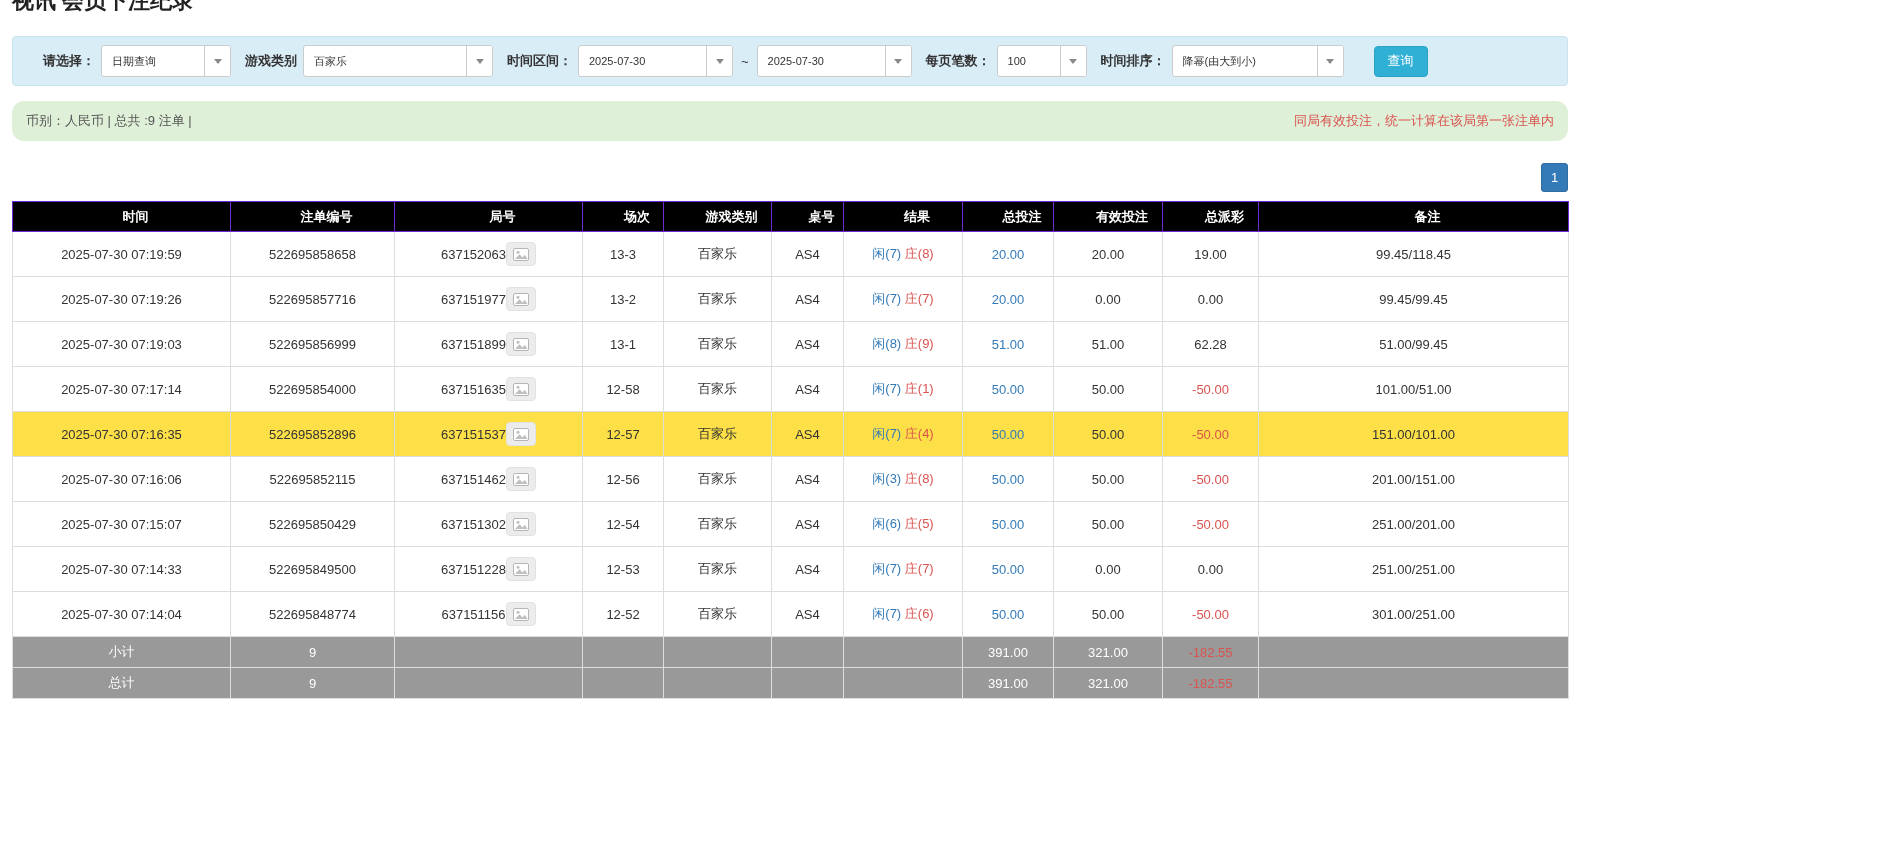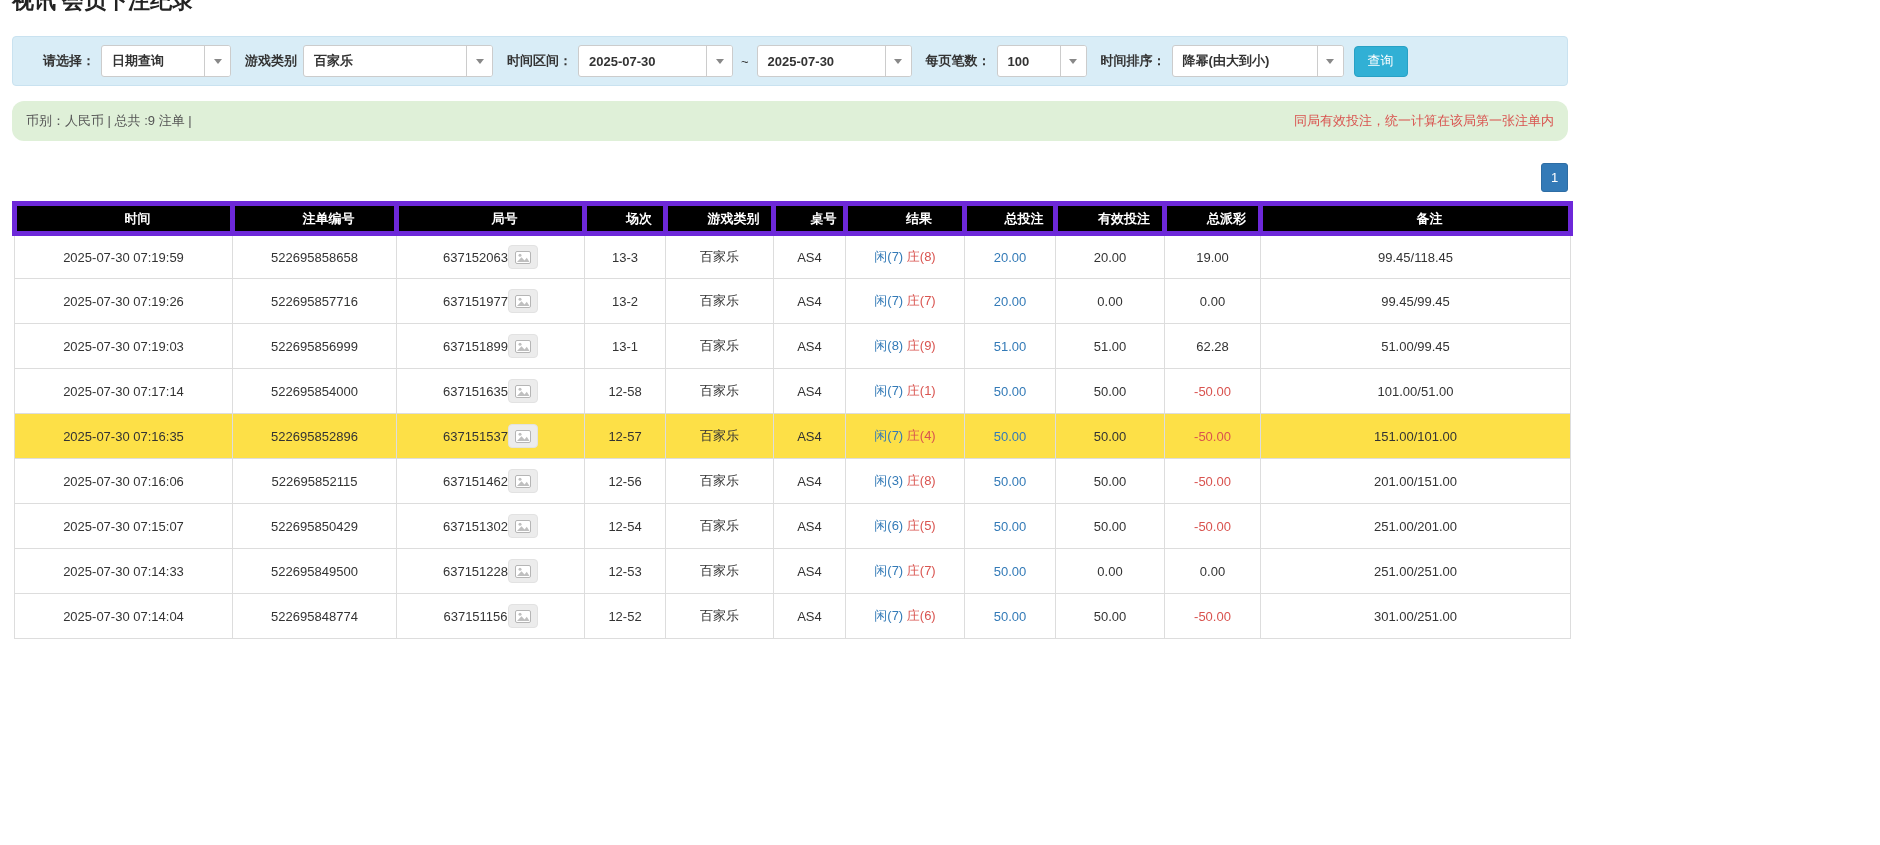--- a/index.html
+++ b/index.html
@@ -39,38 +39,38 @@
   .select {
     background: #fff;
     border: 1px solid #ccc;
     border-radius: 3px;
     height: 32px;
     display: flex;
     align-items: center;
     cursor: pointer;
     overflow: hidden;
   }
-  .sel-value { flex: 1; padding: 0 10px; font-size: 13px; color: #333; white-space: nowrap; text-align: left; font-weight: bold; }
+  .sel-value { flex: 1; padding: 0 10px; font-size: 11px; color: #333; white-space: nowrap; text-align: left; }
   .caret-box {
     width: 26px; align-self: stretch;
     border-left: 1px solid #ccc;
     display: flex; align-items: center; justify-content: center;
     background: #fff;
   }
   .caret {
     width: 0; height: 0;
     border-left: 4px solid transparent;
     border-right: 4px solid transparent;
     border-top: 5px solid #888;
   }
   .w130 { width: 130px; } .w190 { width: 190px; } .w155 { width: 155px; }
   .w110 { width: 90px; } .w172 { width: 172px; }
   .tilde { color: #333; margin: 0 2px; }
   .query-btn {
-    margin-left: 4px;
+    margin-left: 24px;
     background: #31b0d5;
     color: #fff;
     border: 1px solid #28a1c5;
     border-radius: 4px;
     height: 31px;
     padding: 0 13px;
     font-size: 13px;
     cursor: pointer;
     font-family: inherit;
   }
@@ -106,21 +106,21 @@
     width: 100%;
     border-collapse: collapse;
     table-layout: fixed;
     font-size: 13px;
   }
   .records th {
     background: #000;
     color: #fff;
     height: 30px;
     font-weight: bold;
-    border: 5px solid #6d28d9;
+    border: 1px solid #6d28d9;
     text-align: center;
     padding-left: 28px;
   }
   .records td {
     height: 45px;
     text-align: center;
     border: 1px solid #ddd;
     color: #333;
     background: #fff;
   }
@@ -500,16 +500,42 @@
     </td>
     <td>
       <a class="bet-link">50.00</a>
     </td>
     <td><span>50.00</span></td>
     <td class="payout neg"><span>-50.00</span></td>
     <td><span>301.00/251.00</span></td>
   </tr>
       </tbody>
     <tfoot>
+      <tr>
+        <td>小计</td>
+        <td>9</td>
+        <td></td>
+        <td></td>
+        <td></td>
+        <td></td>
+        <td></td>
+        <td>391.00</td>
+        <td>321.00</td>
+        <td class="neg">-182.55</td>
+        <td></td>
+      </tr>
+      <tr>
+        <td>总计</td>
+        <td>9</td>
+        <td></td>
+        <td></td>
+        <td></td>
+        <td></td>
+        <td></td>
+        <td>391.00</td>
+        <td>321.00</td>
+        <td class="neg">-182.55</td>
+        <td></td>
+      </tr>
     </tfoot>
   </table>
 
 </div>
 
 </body></html>

